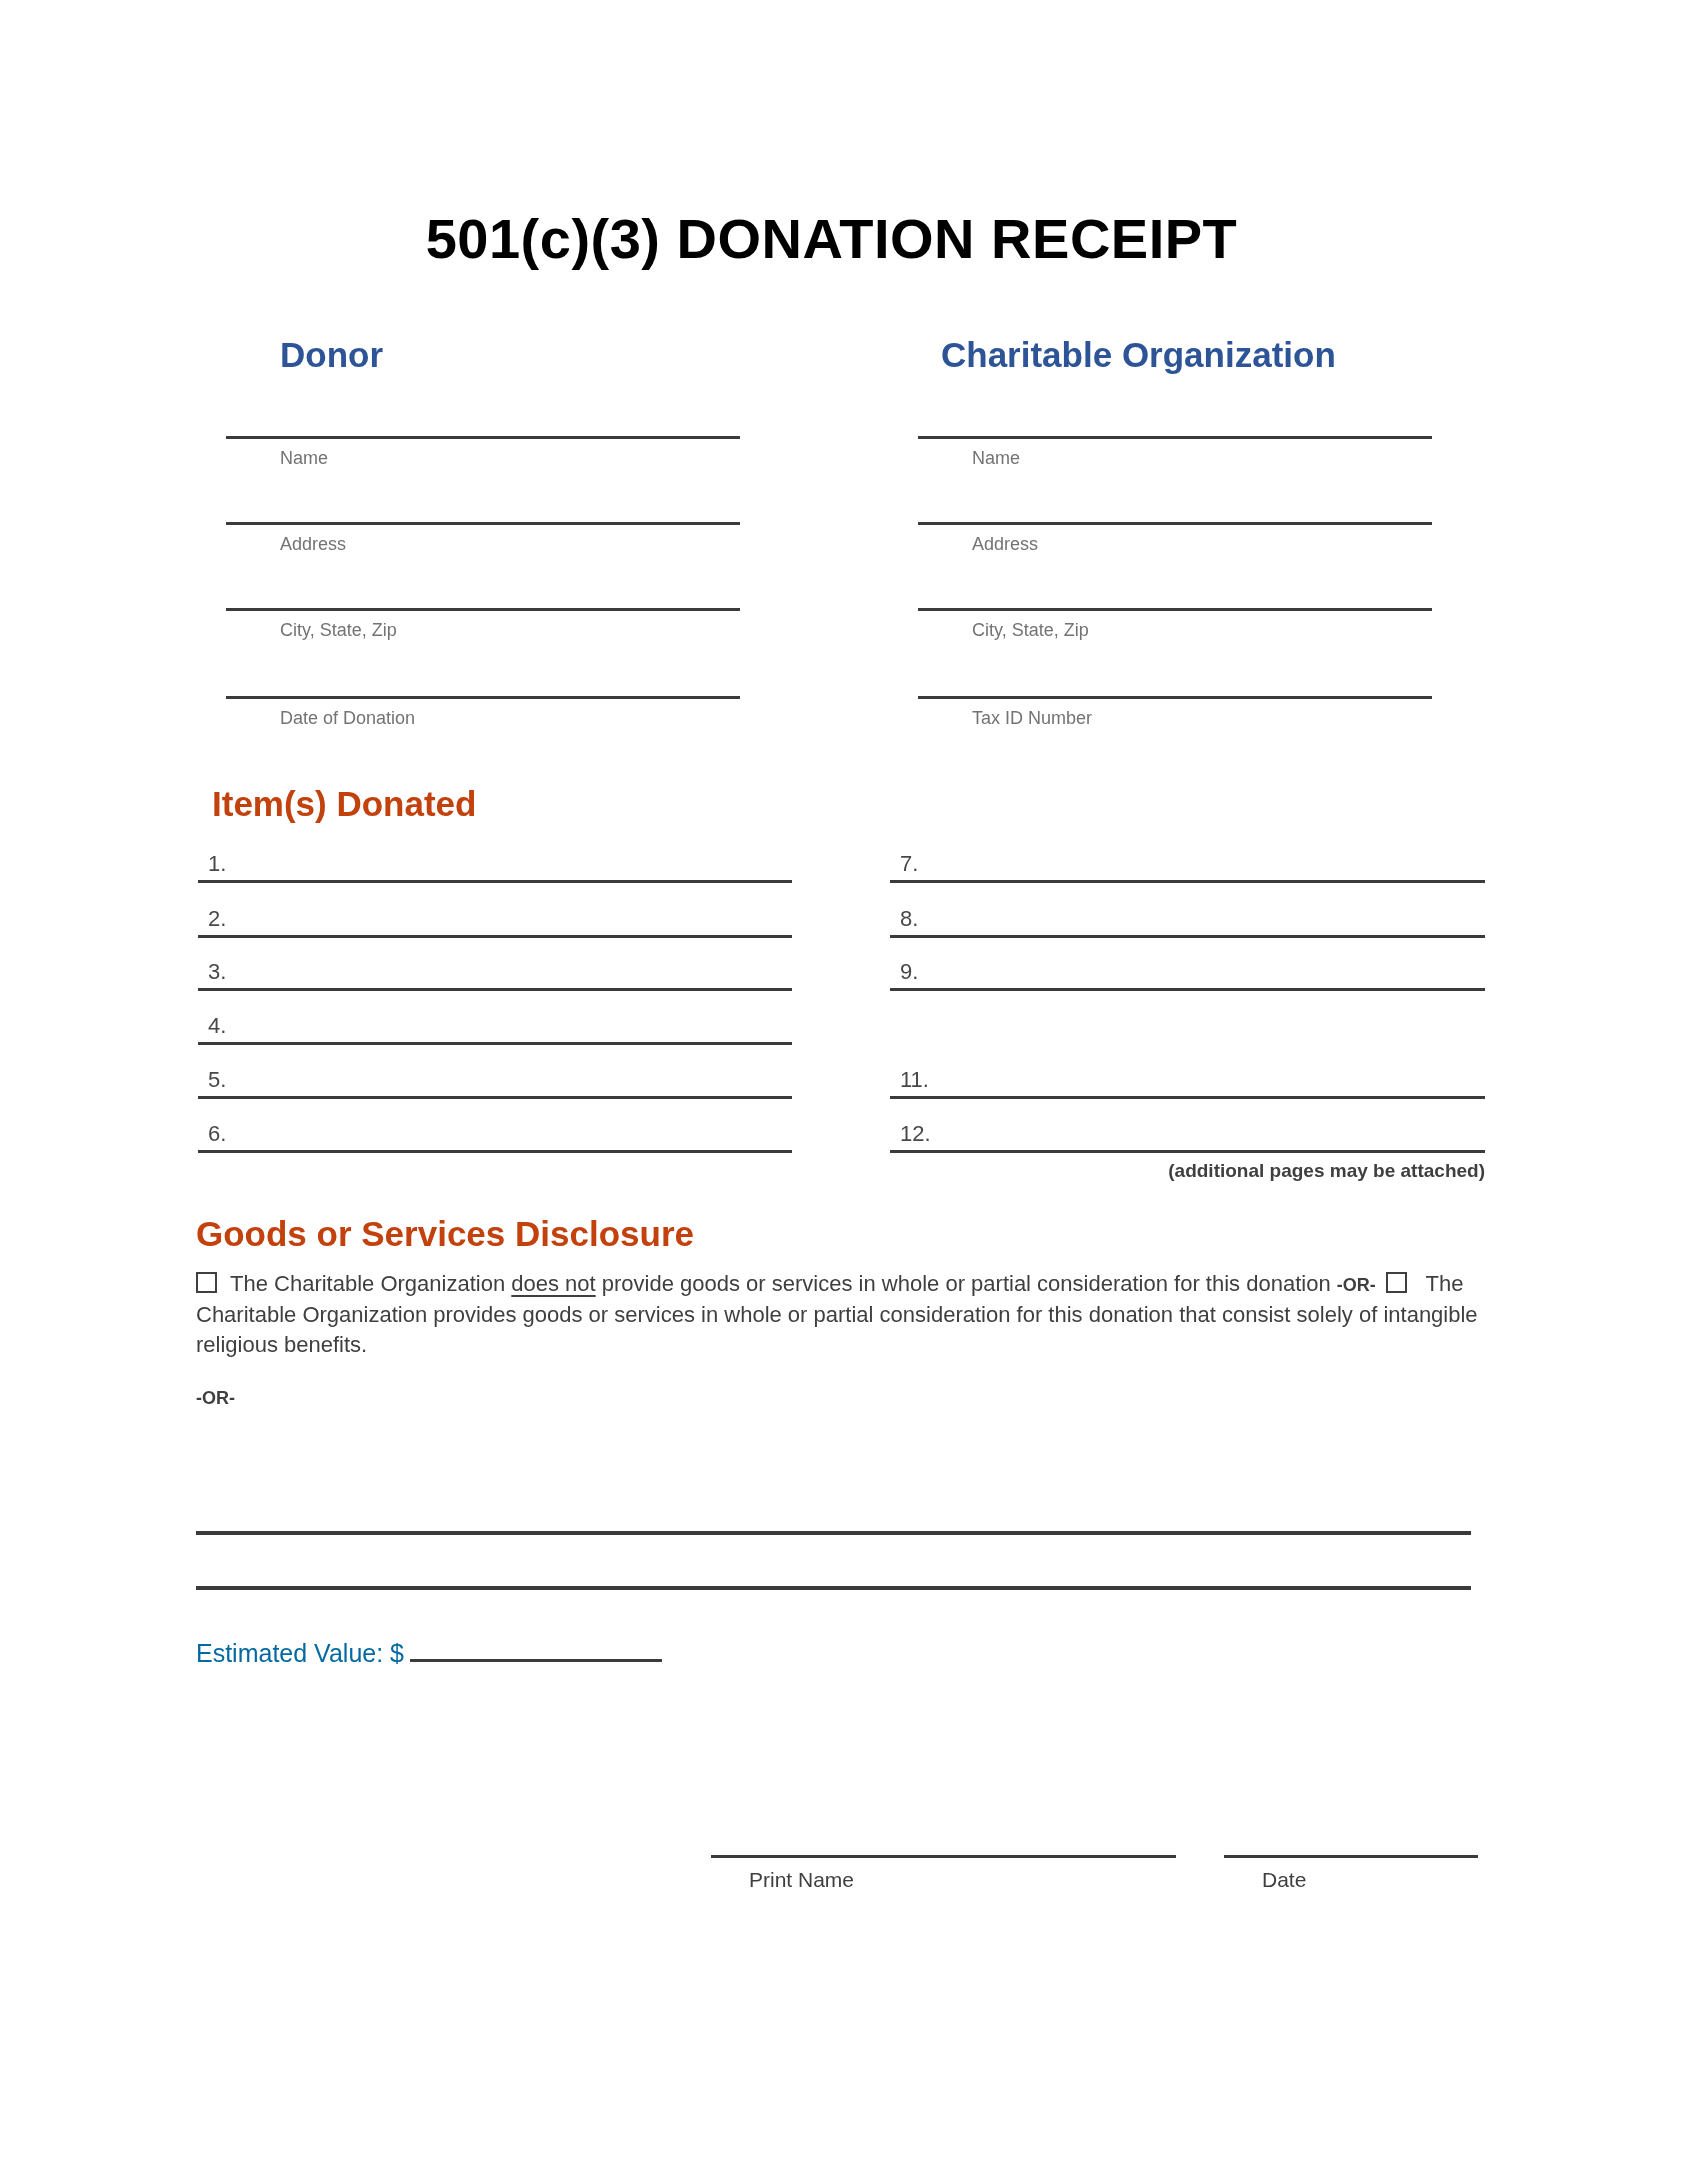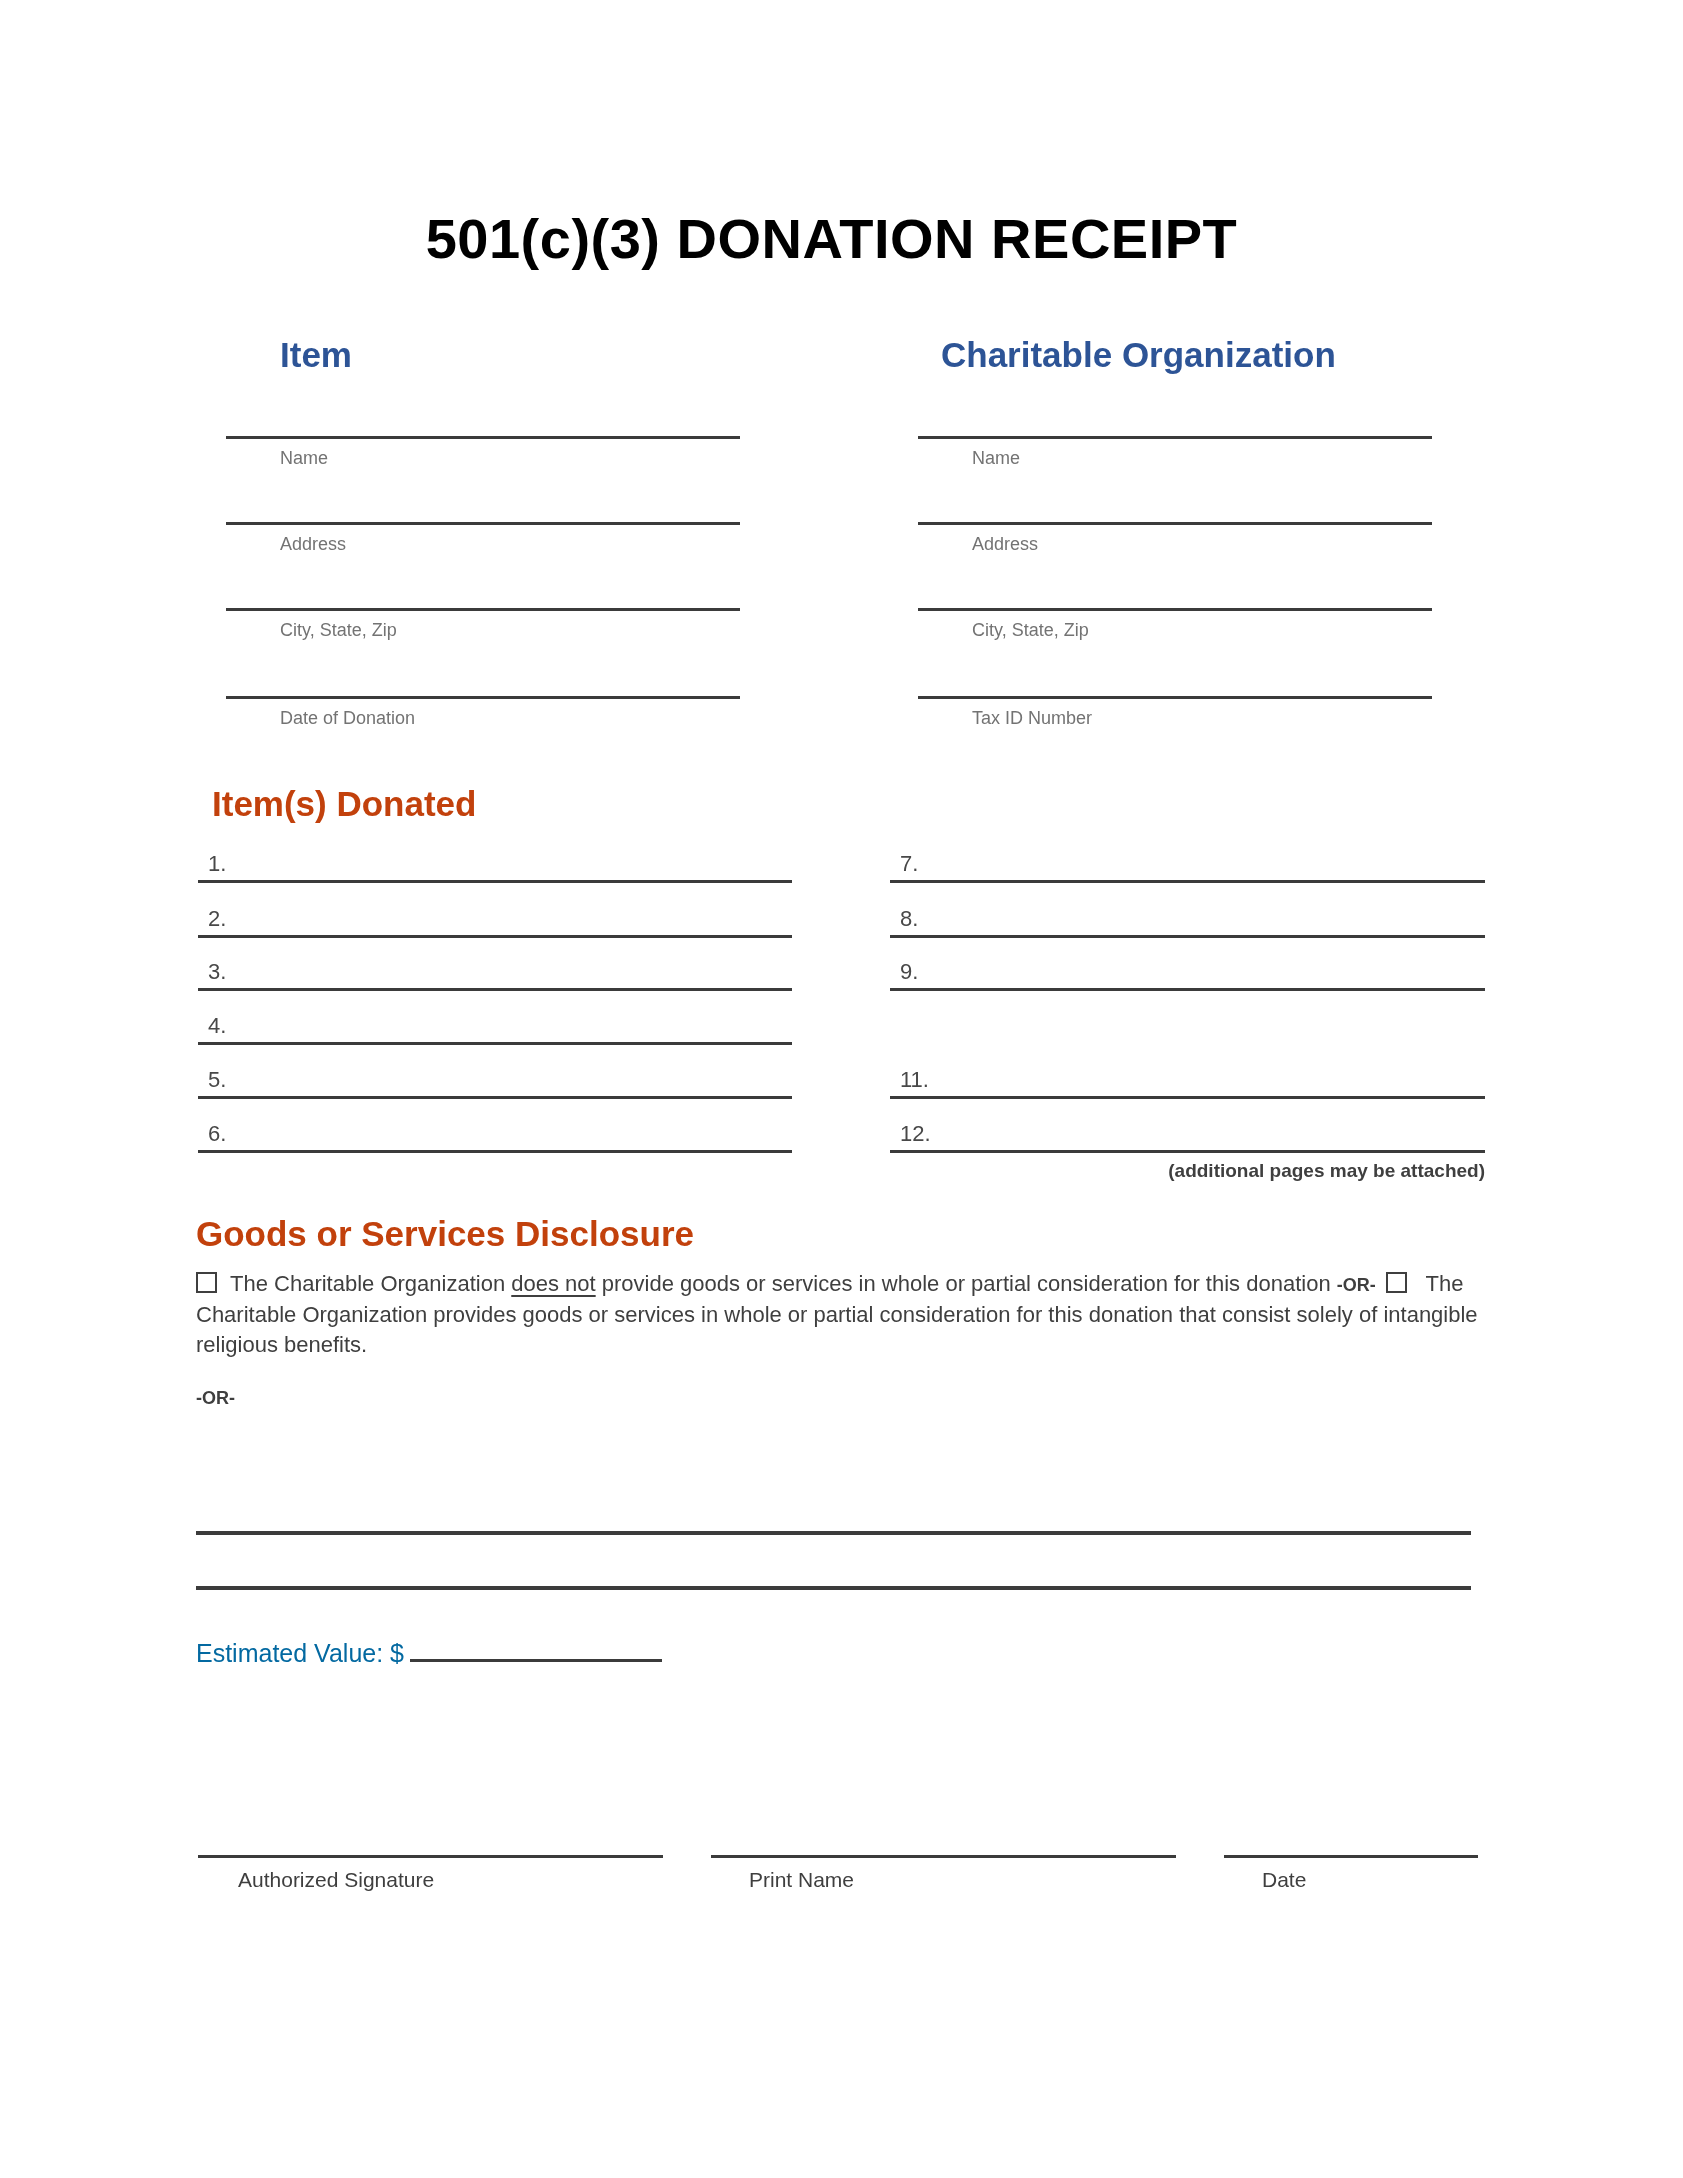--- a/index.html
+++ b/index.html
@@ -77,21 +77,21 @@
     font-size: 21px; color: #3f3f3f;
   }
 </style>
 </head>
 <body>
 
 <div class="page">
 
   <div class="abs title">501(c)(3) DONATION RECEIPT</div>
 
-  <div class="abs colhead" style="left:280px; top:335px;">Item</div>
+  <div class="abs colhead" style="left:280px; top:335px;">Donor</div>
   <div class="abs colhead" style="left:941px; top:335px;">Charitable Organization</div>
 
   <div class="fieldrow" style="left:226px; top:436px; width:514px;">
     <div class="fline"></div>
     <div class="flabel">Name</div>
   </div>
   <div class="fieldrow" style="left:226px; top:522px; width:514px;">
     <div class="fline"></div>
     <div class="flabel">Address</div>
   </div>
@@ -169,24 +169,20 @@
   <div class="abs b" style="left:196px; top:1388px;">-OR-</div>
 
 
   <div class="hline" style="left:196px; top:1531px; width:1275px;"></div>
   <div class="hline" style="left:196px; top:1586px; width:1275px;"></div>
 
   <div class="abs estvalue" style="left:196px; top:1634px;">
     <span>Estimated Value: $</span><span class="evline"></span>
   </div>
 
-  <div class="sig" style="left:198px; top:1855px; width:465px;">
-    <div class="sline"></div>
-    <div class="slabel" style="padding-left:40px;">Authorized Signature</div>
-  </div>
   <div class="sig" style="left:711px; top:1855px; width:465px;">
     <div class="sline"></div>
     <div class="slabel" style="padding-left:38px;">Print Name</div>
   </div>
   <div class="sig" style="left:1224px; top:1855px; width:254px;">
     <div class="sline"></div>
     <div class="slabel" style="padding-left:38px;">Date</div>
   </div>
 
 </div>

